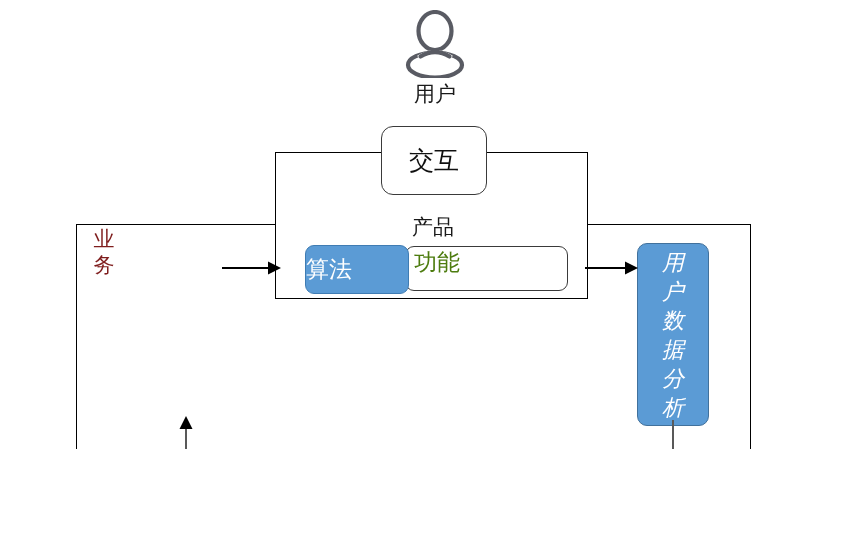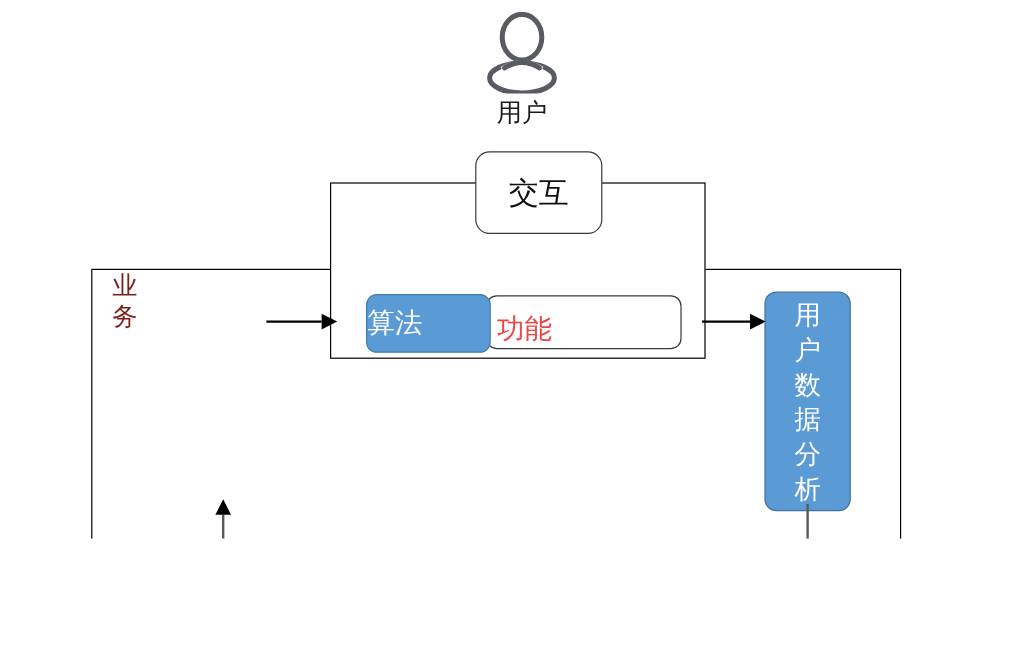--- a/index.html
+++ b/index.html
@@ -48,45 +48,45 @@
     left: 378px; top: 214px;
     width: 110px;
     font-size: 21px;
     line-height: 26px;
     color: #1a1a1a;
     text-align: center;
   }
 
   
   #interaction-box {
-    left: 396px; top: 126px;
+    left: 381px; top: 126px;
     width: 104px; height: 67px;
     border: 1.3px solid #3a3a3a;
     border-radius: 12px;
     background: #ffffff;
     display: flex;
     align-items: center;
     justify-content: center;
     font-size: 25px;
     color: #101010;
   }
 
   
   #function-box {
     left: 405px; top: 246px;
     width: 163px; height: 45px;
     border: 1.3px solid #3a3a3a;
     border-radius: 9px;
     background: #ffffff;
     display: flex;
-    align-items: flex-end;
+    align-items: flex-start;
     padding-left: 8px;
     box-sizing: border-box;
     font-size: 23px;
-    color: #ef4444;
+    color: #4d7c0f;
   }
 
   
   #algorithm-box {
     left: 305px; top: 245px;
     width: 102px; height: 47px;
     border: 1px solid #3f7cb3;
     border-radius: 9px;
     background: #5b9bd5;
     display: flex;
@@ -99,20 +99,21 @@
   
   .blue-box {
     background: #5b9bd5;
     border: 1px solid #41719c;
     border-radius: 10px;
     color: #ffffff;
     display: flex;
     align-items: center;
     justify-content: center;
     box-sizing: border-box;
+    font-style: italic;
   }
   .vertical-text {
     width: 26px;
     text-align: center;
     font-size: 22px;
     line-height: 29px;
     word-break: break-all;
   }
   #product-iteration-box {
     left: 150px; top: 243px;
@@ -156,20 +157,21 @@
     <ellipse cx="31" cy="55" rx="27" ry="12.5" fill="none" stroke="#595b63" stroke-width="4.2"></ellipse>
     <path d="M14 47 Q31 36 48 47" fill="#ffffff" stroke="#ffffff" stroke-width="3"></path>
     <path d="M16.5 46.5 Q31 37.5 45.5 46.5" fill="none" stroke="#595b63" stroke-width="4.2" stroke-linecap="round"></path>
   </svg>
   <div class="abs" id="user-label">用户</div>
 
   <div class="abs" id="business-frame"></div>
   <div class="abs" id="business-label">业务</div>
 
   <div class="abs" id="product-frame"></div>
+  <div class="abs" id="product-label">产品</div>
 
   <div class="abs" id="interaction-box">
     <span>交互</span>
   </div>
 
   <div class="abs" id="function-box">
     <span>功能</span>
   </div>
 
   <div class="abs" id="algorithm-box">

